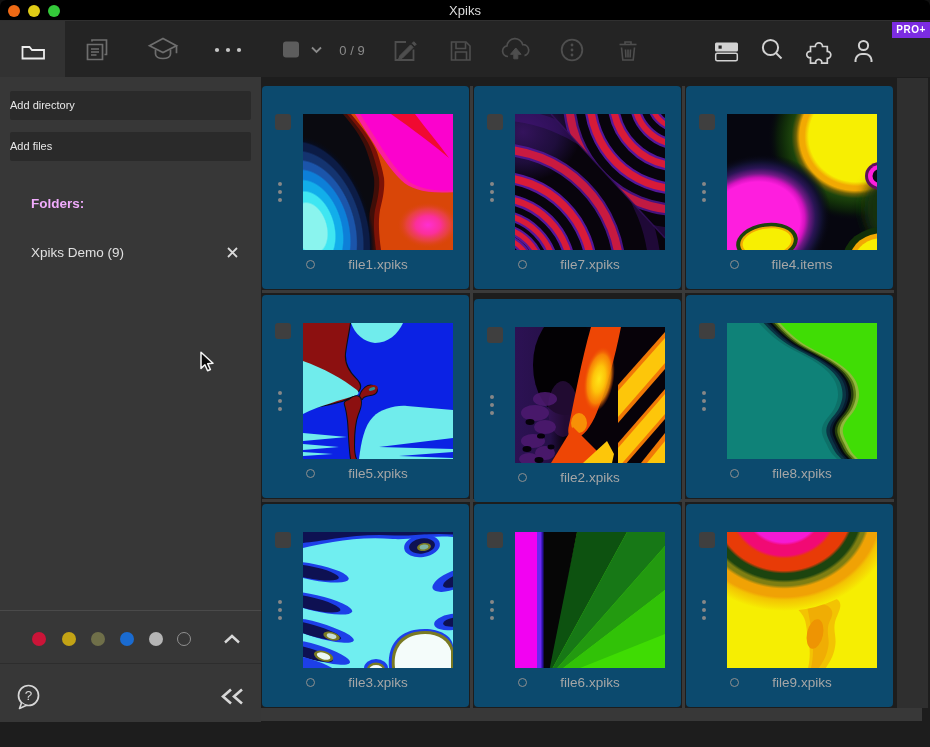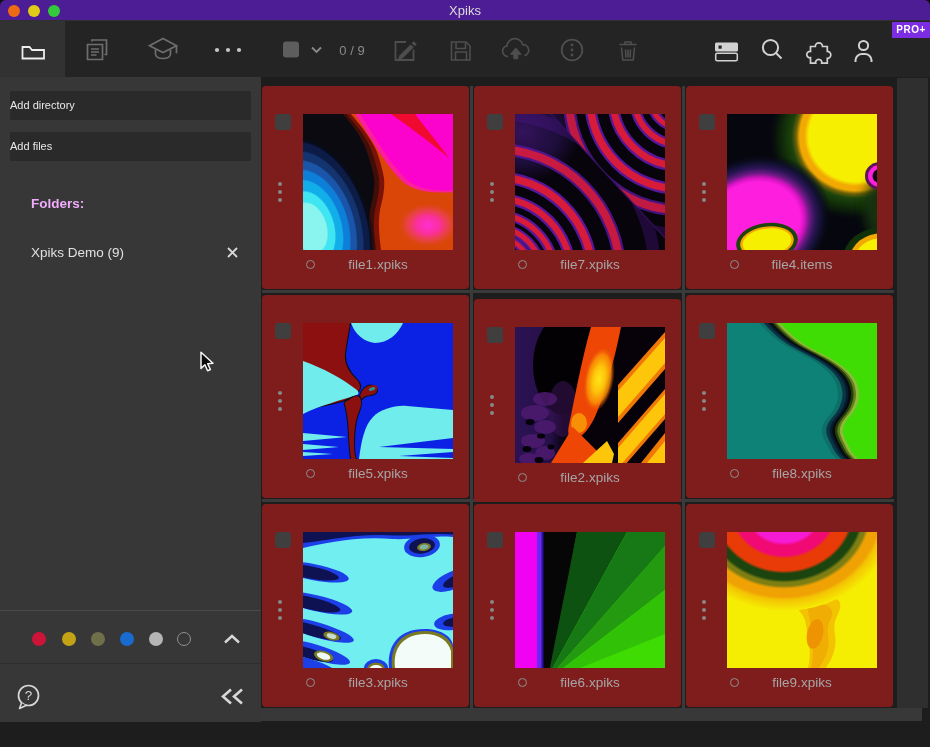--- a/index.html
+++ b/index.html
@@ -1,31 +1,31 @@
 <!DOCTYPE html>
 <html><head>
 <meta charset="utf-8">
 <style>
 html,body{margin:0;padding:0;background:#101010;-webkit-font-smoothing:antialiased;}
 *{box-sizing:border-box;}
 #win{position:relative;transform:translateZ(0);width:930px;height:747px;overflow:hidden;font-family:"Liberation Sans",sans-serif;background:#1d1d1d;border-radius:6px 6px 0 0;}
-#titlebar{position:absolute;left:0;top:0;width:930px;height:21px;background:#4c1d95;border-bottom:1px solid #303030;}
+#titlebar{position:absolute;left:0;top:0;width:930px;height:21px;background:#000000;border-bottom:1px solid #303030;}
 #title{position:absolute;left:0;top:0;width:100%;text-align:center;line-height:21px;font-size:13px;color:#dcdcdc;}
 .tl{position:absolute;top:5px;width:12px;height:12px;border-radius:50%;}
 #toolbar{position:absolute;left:0;top:21px;width:930px;height:56px;background:#242424;}
 #seltab{position:absolute;left:0;top:21px;width:65px;height:56px;background:#323232;}
 #probadge{position:absolute;left:892px;top:22px;width:38px;height:16px;background:#7c2ce2;color:#fff;font-size:10px;font-weight:bold;text-align:center;line-height:16px;letter-spacing:0.5px;}
 #sidebar{position:absolute;left:0;top:77px;width:261px;height:645px;background:#373737;}
 .sbtn{position:absolute;left:10px;width:241px;height:29px;background:#2a2a2a;border-radius:2px;color:#e8e8e8;font-size:11px;font-weight:normal;text-align:left;line-height:29px;}
 #grid{position:absolute;left:261px;top:77px;width:669px;height:645px;background:#1d1d1d;}
 #rightstrip{position:absolute;left:897px;top:78px;width:31px;height:630px;background:#2f2f2f;}
 #bottomstrip{position:absolute;left:261px;top:708px;width:661px;height:13px;background:#383838;}
 .vline{position:absolute;top:9px;width:3px;height:622px;background:#3a3a3a;}
 .hline{position:absolute;left:1px;width:632px;height:3px;background:#3a3a3a;}
-.card{position:absolute;width:207px;height:203px;background:#7f1d1d;border-radius:4px;}
+.card{position:absolute;width:207px;height:203px;background:#0c4a6e;border-radius:4px;}
 .cb{position:absolute;left:13px;top:28px;width:16px;height:16px;background:#3f3f3f;border-radius:3px;}
 .dots{position:absolute;left:16px;top:96px;}
 .dots div{width:4px;height:4px;border-radius:50%;background:#878787;margin-bottom:4px;}
 .art{position:absolute;left:41px;top:28px;width:150px;height:136px;}
 .radio{position:absolute;left:44px;top:174px;width:9px;height:9px;border:1.5px solid #8f8f8f;border-radius:50%;}
 .fname{position:absolute;left:41px;top:171px;width:150px;text-align:center;font-size:13.5px;color:#a6a6a6;}
 #statusbar{position:absolute;left:0;top:722px;width:930px;height:25px;background:#131313;color:#c9c9c9;font-size:12px;}
 #statusbar .l{position:absolute;left:25px;top:0;line-height:24px;}
 #statusbar .r{position:absolute;right:25px;top:0;line-height:24px;}
 .sdiv{position:absolute;left:0;width:261px;height:1px;background:#4a4a4a;}

